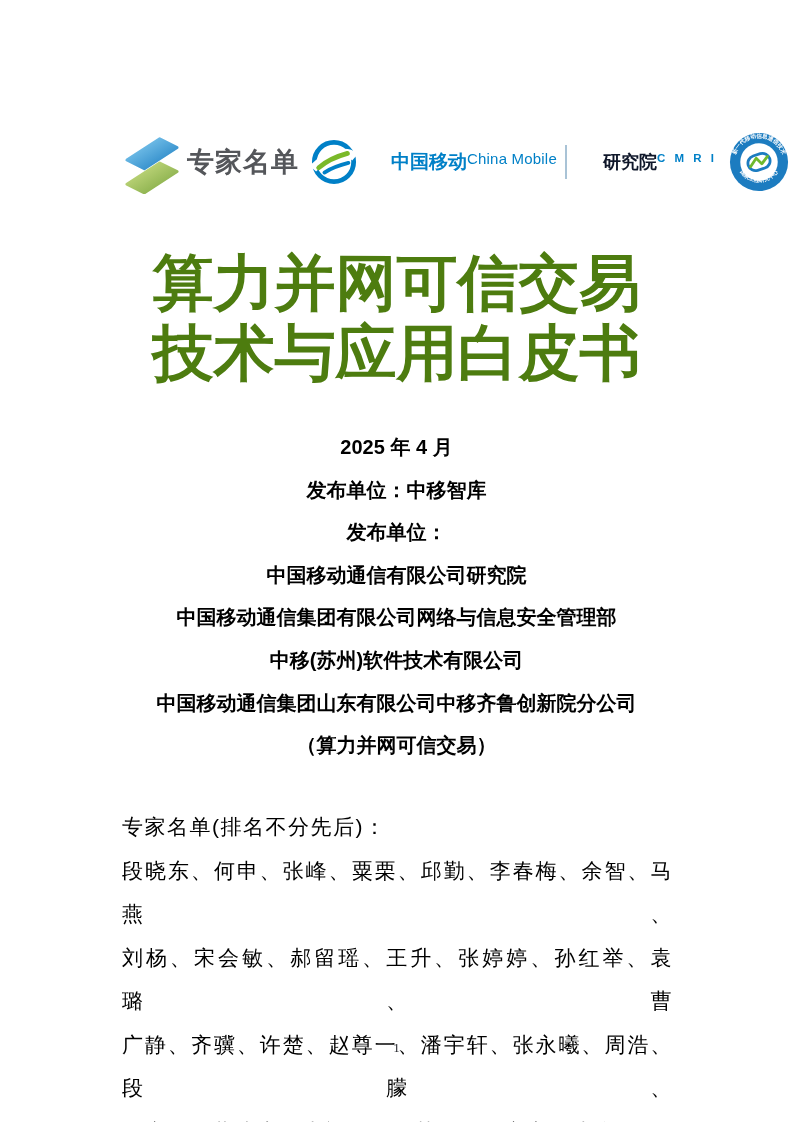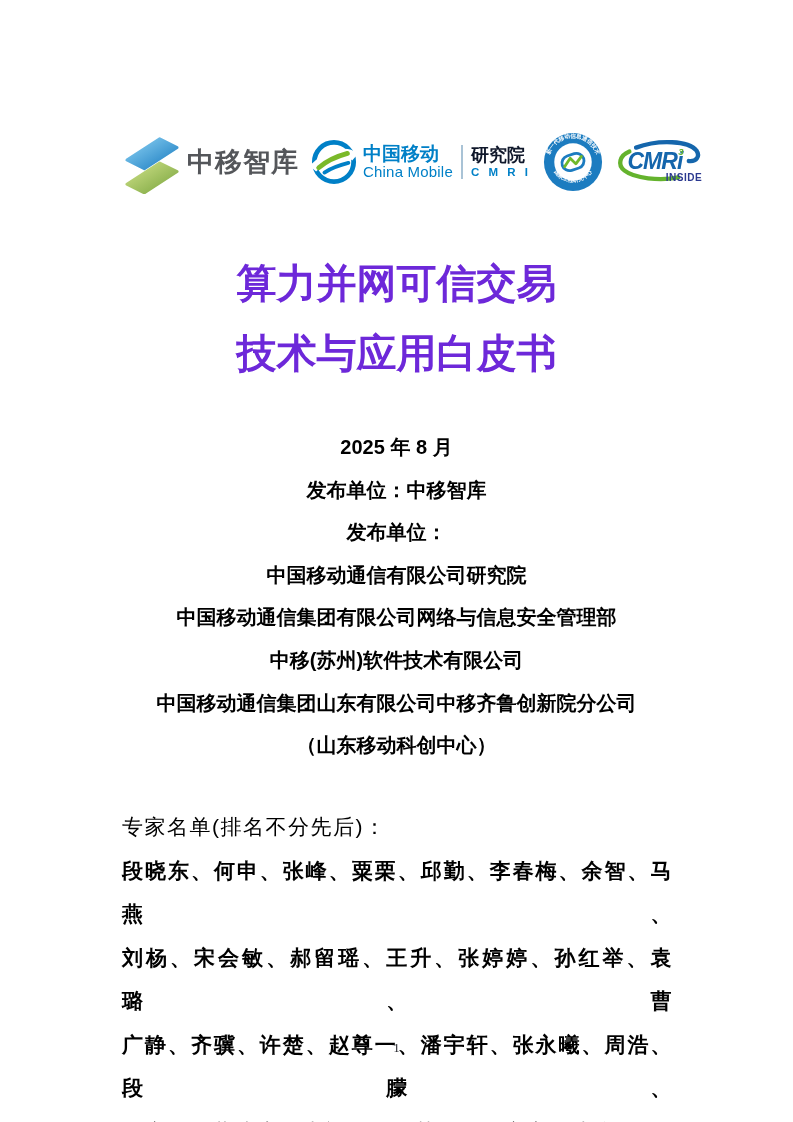--- a/index.html
+++ b/index.html
@@ -17,50 +17,50 @@
     position:absolute; left:124px; top:126px; height:72px;
     display:flex; align-items:center;
   }
   .tt-icon { width:56px; height:64px; margin-right:7px; flex:0 0 auto; }
   .tt-name {
     font-size:27px; font-weight:bold; color:#54565A;
     letter-spacing:1px; margin-right:12px; white-space:nowrap;
   }
   .cm-group { display:flex; align-items:center; margin-right:12px; }
   .cm-mark { width:46px; height:46px; margin-right:6px; flex:0 0 auto; }
-  .cm-col { display:flex; flex-direction:column; justify-content:center; line-height:1.12; white-space:nowrap; }
+  .cm-col { display:flex; justify-content:center; line-height:1.12; white-space:nowrap;margin-left:28px; }
   .cm-cn  { font-size:19px; font-weight:bold; color:#0080C7; }
   .cm-en  { font-size:15px; color:#0080C7; letter-spacing:0.2px; }
   .cm-divider { width:2px; height:34px; background:#A9C3D6; margin:0 8px; }
   .inst-cn { font-size:18px; font-weight:bold; color:#0f172a; }
   .inst-en { font-size:11.5px; font-weight:bold; color:#0080C7; letter-spacing:3px; }
   .badge-icon { width:60px; height:60px; margin-right:12px; flex:0 0 auto; }
   .cmri-logo { width:92px; height:48px; flex:0 0 auto; }
 
   
   .title-block {
     position:absolute; top:248px; left:0; width:100%;
-    text-align:center; font-size:40px; font-weight:800;
-    line-height:70px; color:#6d28d9; letter-spacing:0;
+    text-align:center; font-size:61px; font-weight:800;
+    line-height:70px; color:#4d7c0f; letter-spacing:0;
   }
 
   
   .info-block {
     position:absolute; top:426px; left:0; width:100%;
     text-align:center; font-size:20px; font-weight:700;
     line-height:42.6px; color:#000;
   }
 
   
   .experts-block {
     position:absolute; top:805px; left:122px; width:551px;
     font-size:21px; font-weight:400; line-height:43.5px;
     color:#000; letter-spacing:1.5px;
   }
-  .expert-line-justify { text-align:justify; text-align-last:justify;font-weight:bold; }
+  .expert-line-justify { text-align:justify; text-align-last:justify; }
   .expert-line-last { text-align:left; }
 
   
   .page-num {
     position:absolute; top:1040px; left:0; width:100%;
     text-align:center; font-size:13px; color:#26272E;
     font-family:"Liberation Serif", serif;
   }
 </style>
 </head>
@@ -77,21 +77,21 @@
             <stop offset="1" stop-color="#1578BE"></stop>
         </linearGradient>
         <linearGradient id="grnGrad" x1="0" y1="0" x2="1" y2="1">
           <stop offset="0" stop-color="#D3E48C"></stop>
             <stop offset="1" stop-color="#76A23B"></stop>
         </linearGradient>
       </defs>
       <path d="M3,31 L37,9 L55,18 L21,40 Z" fill="url(#bluGrad)" stroke="url(#bluGrad)" stroke-width="3" stroke-linejoin="round"></path>
       <path d="M3,56 L37,34 L55,43 L21,65 Z" fill="url(#grnGrad)" stroke="url(#grnGrad)" stroke-width="3" stroke-linejoin="round"></path>
     </svg>
-    <div class="tt-name">中移智库</div>
+    <div class="tt-name">专家名单</div>
 
     <div class="cm-group">
       <svg class="cm-mark" viewBox="0 0 48 48">
         <circle cx="24" cy="24" r="20.5" fill="none" stroke="#0080C7" stroke-width="5"></circle>
         <path d="M2,31 C13,19 35,9 46,19" stroke="#ffffff" stroke-width="9" fill="none"></path>
         <path d="M8,30 C16,23 27,18 38,15" stroke="#7AB929" stroke-width="5" fill="none" stroke-linecap="round"></path>
         <path d="M14,35 C22,30 31,27 39,25" stroke="#0080C7" stroke-width="4" fill="none" stroke-linecap="round"></path>
       </svg>
       <div class="cm-col">
         <span class="cm-cn">中国移动</span>
@@ -129,28 +129,28 @@
       <text x="53" y="44" font-size="10.5" font-weight="bold" fill="#2B3990" font-family="Liberation Sans, sans-serif" letter-spacing="0.5">INSIDE</text>
     </svg>
   </div>
 
   <div class="title-block">
     <div>算力并网可信交易</div>
     <div>技术与应用白皮书</div>
   </div>
 
   <div class="info-block">
-    <div>2025 年 8 月</div>
+    <div>2025 年 4 月</div>
     <div>发布单位：中移智库</div>
     <div>发布单位：</div>
     <div>中国移动通信有限公司研究院</div>
     <div>中国移动通信集团有限公司网络与信息安全管理部</div>
     <div>中移(苏州)软件技术有限公司</div>
     <div>中国移动通信集团山东有限公司中移齐鲁创新院分公司</div>
-    <div>（山东移动科创中心）</div>
+    <div>（算力并网可信交易）</div>
   </div>
 
   <div class="experts-block">
     <div>专家名单(排名不分先后)：</div>
     <div class="expert-line-justify">段晓东、何申、张峰、粟栗、邱勤、李春梅、余智、马燕、</div>
     <div class="expert-line-justify">刘杨、宋会敏、郝留瑶、王升、张婷婷、孙红举、袁璐、曹</div>
     <div class="expert-line-justify">广静、齐骥、许楚、赵尊一、潘宇轩、张永曦、周浩、段朦、</div>
     <div class="expert-line-last">孔庆涛、蒋建忠、朱祥磊、耿慧拯、杨亭亭、张鑫月</div>
   </div>
 

